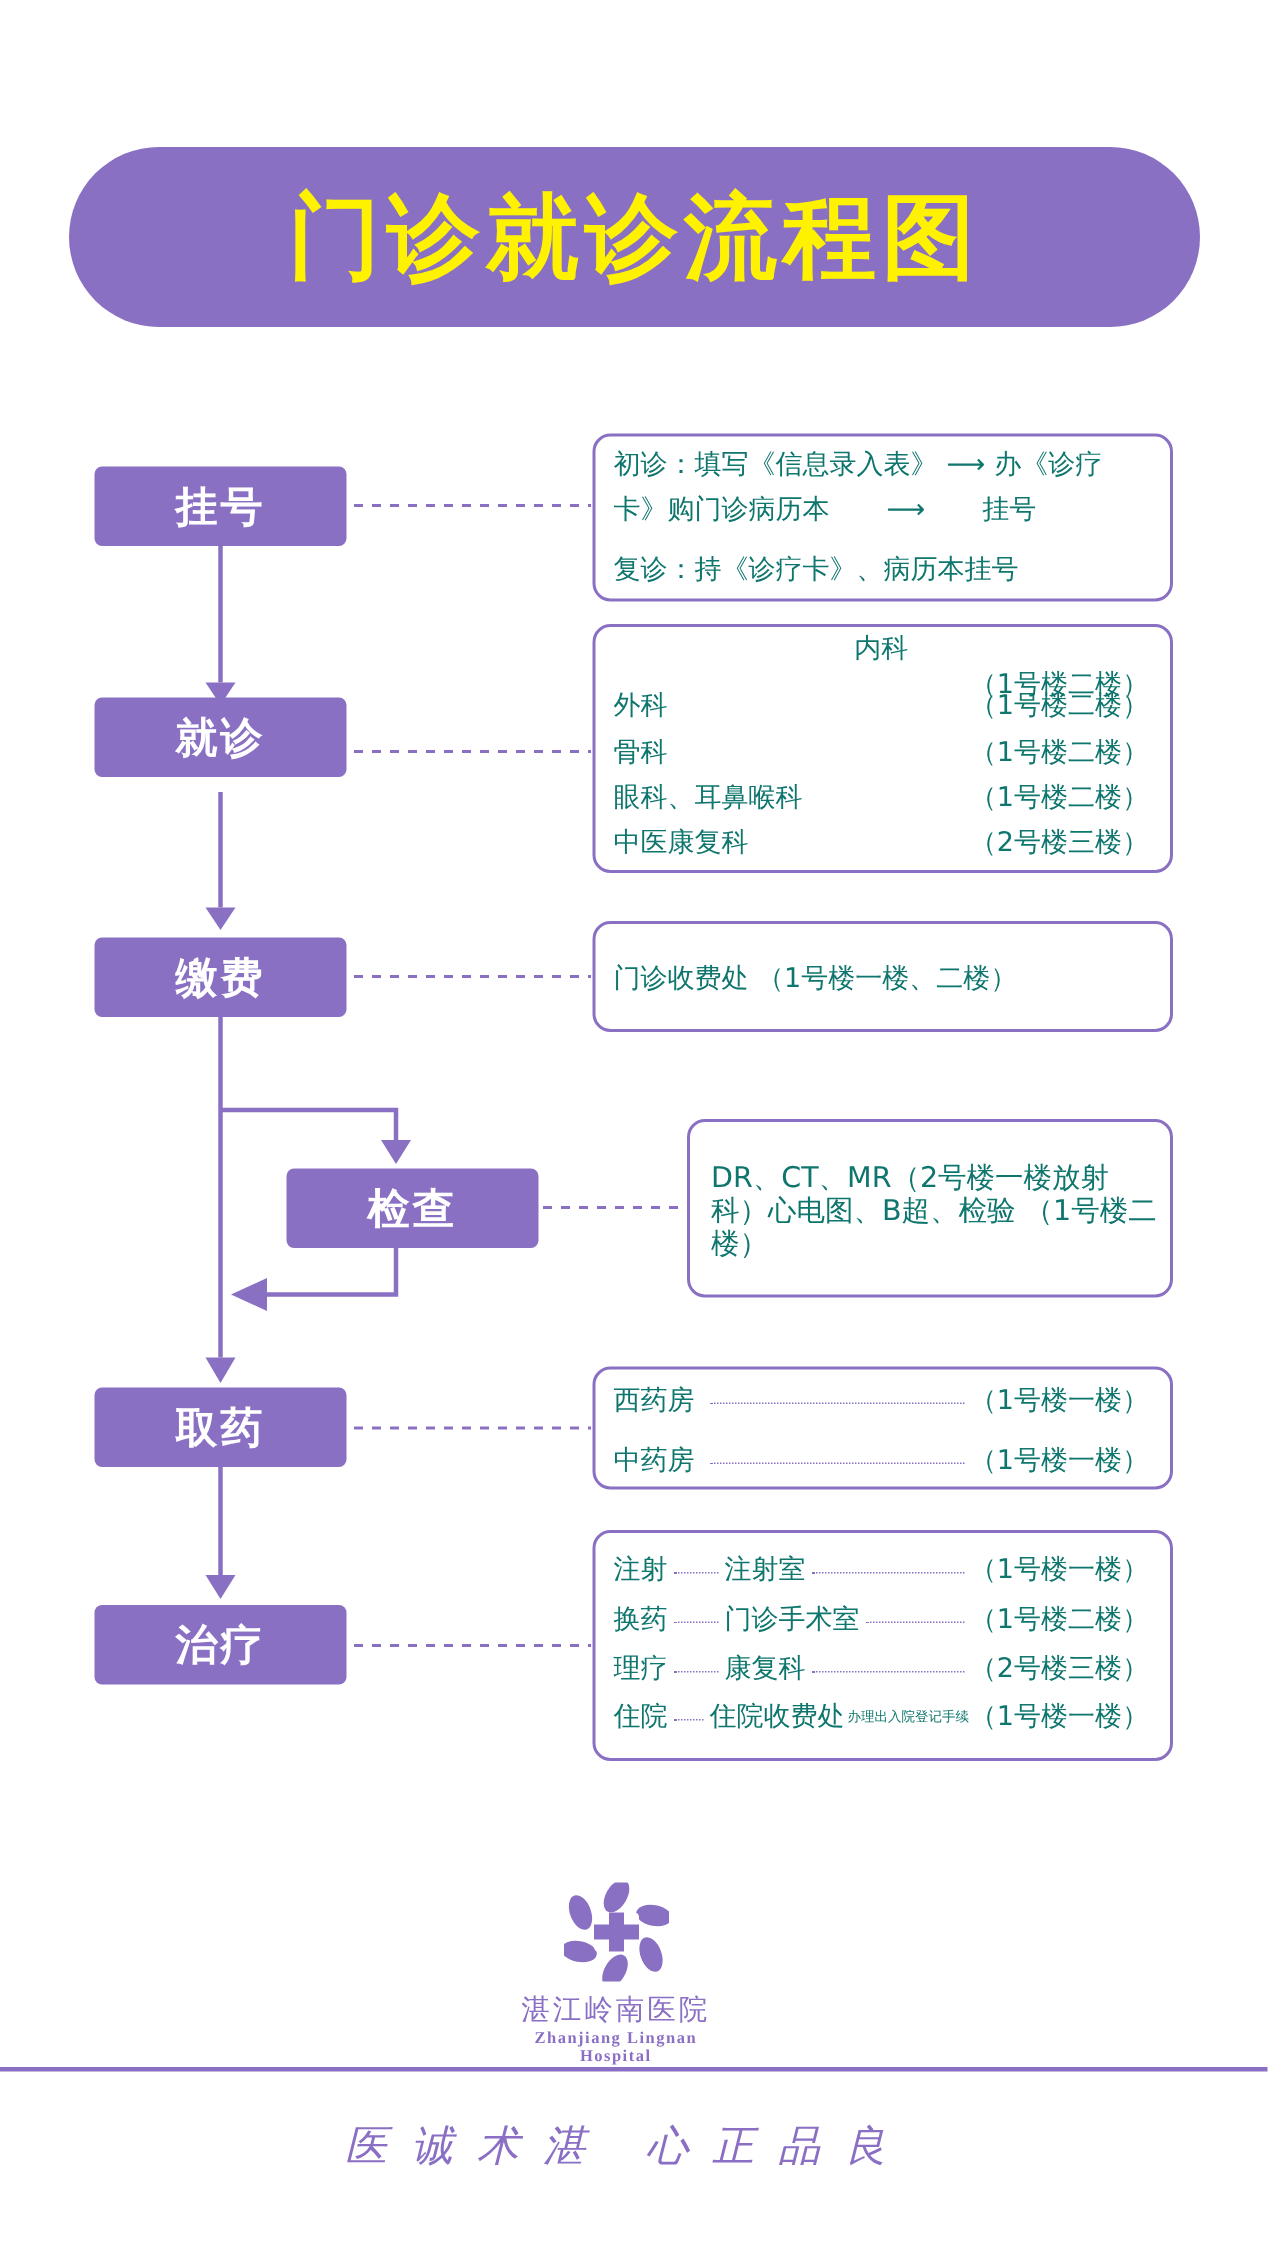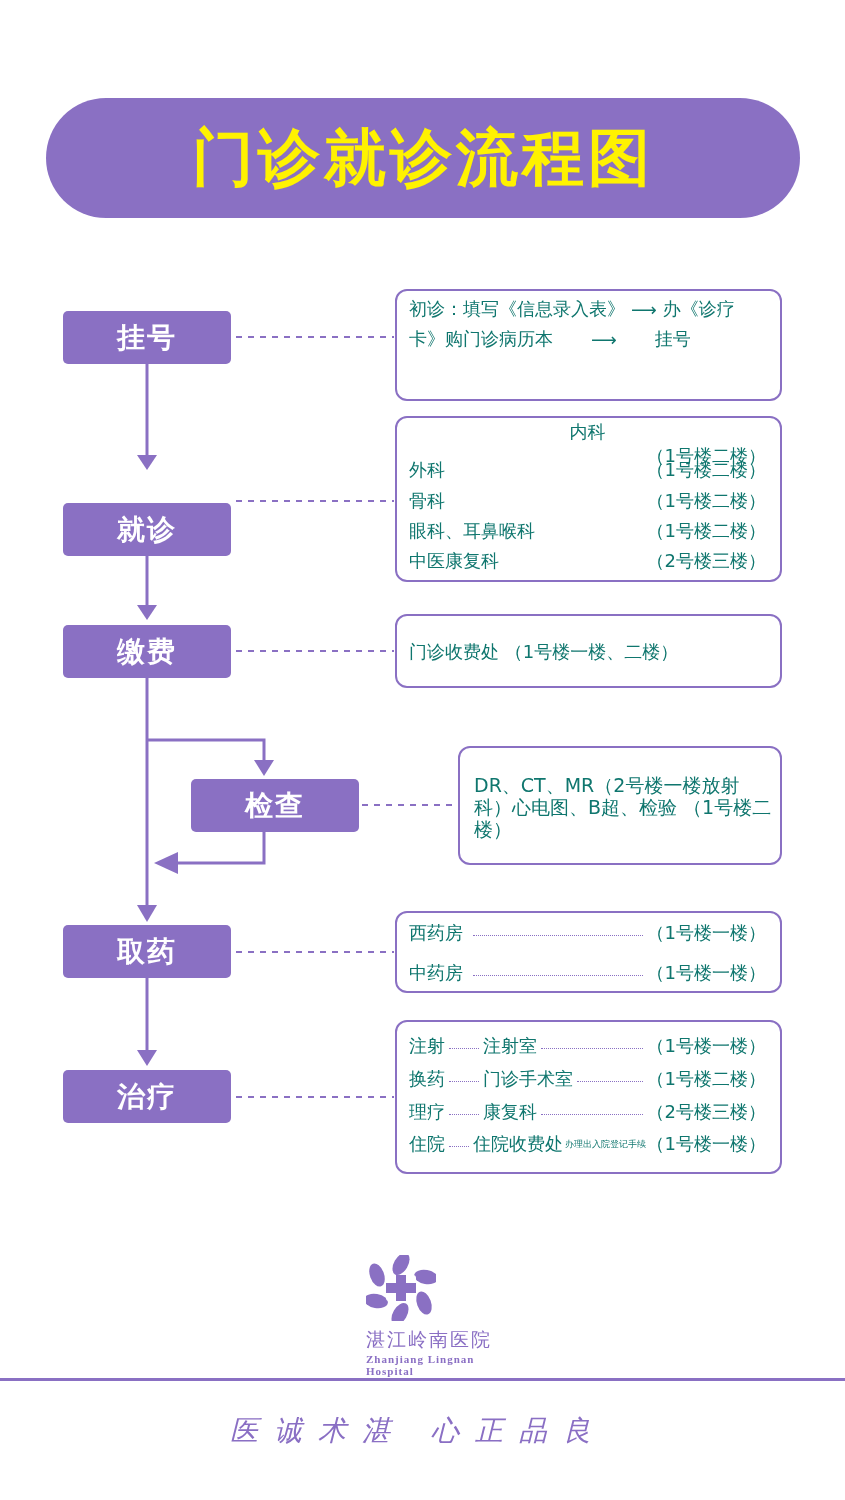--- a/index.html
+++ b/index.html
@@ -11,21 +11,21 @@
   svg.flow { position:absolute; left:0; top:0; }
   .step { position:absolute; background:#8a70c3; color:#ffffff; border-radius:5px;
           display:flex; align-items:center; justify-content:center; font-size:28px; font-weight:bold; letter-spacing:2px; }
   .info { position:absolute; border:2.5px solid #8a70c3; border-radius:12px; background:#fff; box-sizing:border-box;
           color:#0f766e; font-size:18px; }
   .row { position:absolute; left:12px; right:14px; display:flex; align-items:center; white-space:nowrap; }
   .row .loc { margin-left:auto; }
   .dots { flex:1; border-bottom:1.5px dotted #8a70c3; margin:0 4px; height:0; position:relative; top:2px; }
   .dots.fixed { flex:0 0 auto; }
   .small { font-size:9px; margin-left:2px; }
-  .logo { position:absolute; left:366px; top:1255px; width:145px; }
+  .logo { position:absolute; left:338px; top:1255px; width:145px; text-align:center; }
   .logo-cn { font-family:"DejaVu Serif", serif; font-size:19px; color:#8a6fc4; letter-spacing:2px; margin-top:2px; }
   .logo-en { font-family:"Liberation Serif", serif; font-size:11px; color:#8a6fc4; letter-spacing:1px; font-weight:bold; }
   .footer-line { position:absolute; left:0; top:1378px; width:845px; height:3px; background:#8a70c3; }
   .slogan { position:absolute; left:230px; top:1412px; font-family:"DejaVu Serif", serif; font-size:28px; color:#8a6fc4;
             font-style:italic; letter-spacing:16px; }
 </style>
 </head>
 <body>
 
 <div class="banner">
@@ -62,21 +62,21 @@
     <line x1="236" y1="651" x2="394" y2="651"></line>
     <line x1="362" y1="805" x2="458" y2="805"></line>
     <line x1="236" y1="952" x2="394" y2="952"></line>
     <line x1="236" y1="1097" x2="394" y2="1097"></line>
   </g>
 </svg>
 
 <div class="step" style="left:63px;top:311px;width:168px;height:53px;">
     <span>挂号</span>
   </div>
-<div class="step" style="left:63px;top:503px;width:168px;height:53px;">
+<div class="step" style="left:63px;top:465px;width:168px;height:53px;">
     <span>就诊</span>
   </div>
 <div class="step" style="left:63px;top:625px;width:168px;height:53px;">
     <span>缴费</span>
   </div>
 <div class="step" style="left:191px;top:779px;width:168px;height:53px;">
     <span>检查</span>
   </div>
 <div class="step" style="left:63px;top:925px;width:168px;height:53px;">
     <span>取药</span>
@@ -88,20 +88,23 @@
 <div class="info" style="left:395px;top:289px;width:387px;height:112px;">
   <div class="row" style="top:6px;">
     <span>初诊：填写《信息录入表》</span>
     <span style="margin:0 6px;">⟶</span>
     <span>办《诊疗</span>
   </div>
   <div class="row" style="top:36px;gap:32px;">
     <span>卡》购门诊病历本</span>
     <span style="margin:0 6px;">⟶</span>
     <span>挂号</span>
+  </div>
+  <div class="row" style="top:76px;">
+    <span>复诊：持《诊疗卡》、病历本挂号</span>
   </div>
 </div>
 
 <div class="info" style="left:395px;top:416px;width:387px;height:166px;">
   <div class="row" style="top:2px;flex-direction:column;">
       <span>内科</span>
       <span class="loc">（1号楼二楼）</span>
     </div>
   <div class="row" style="top:40px;gap:20px;">
       <span>外科</span>

